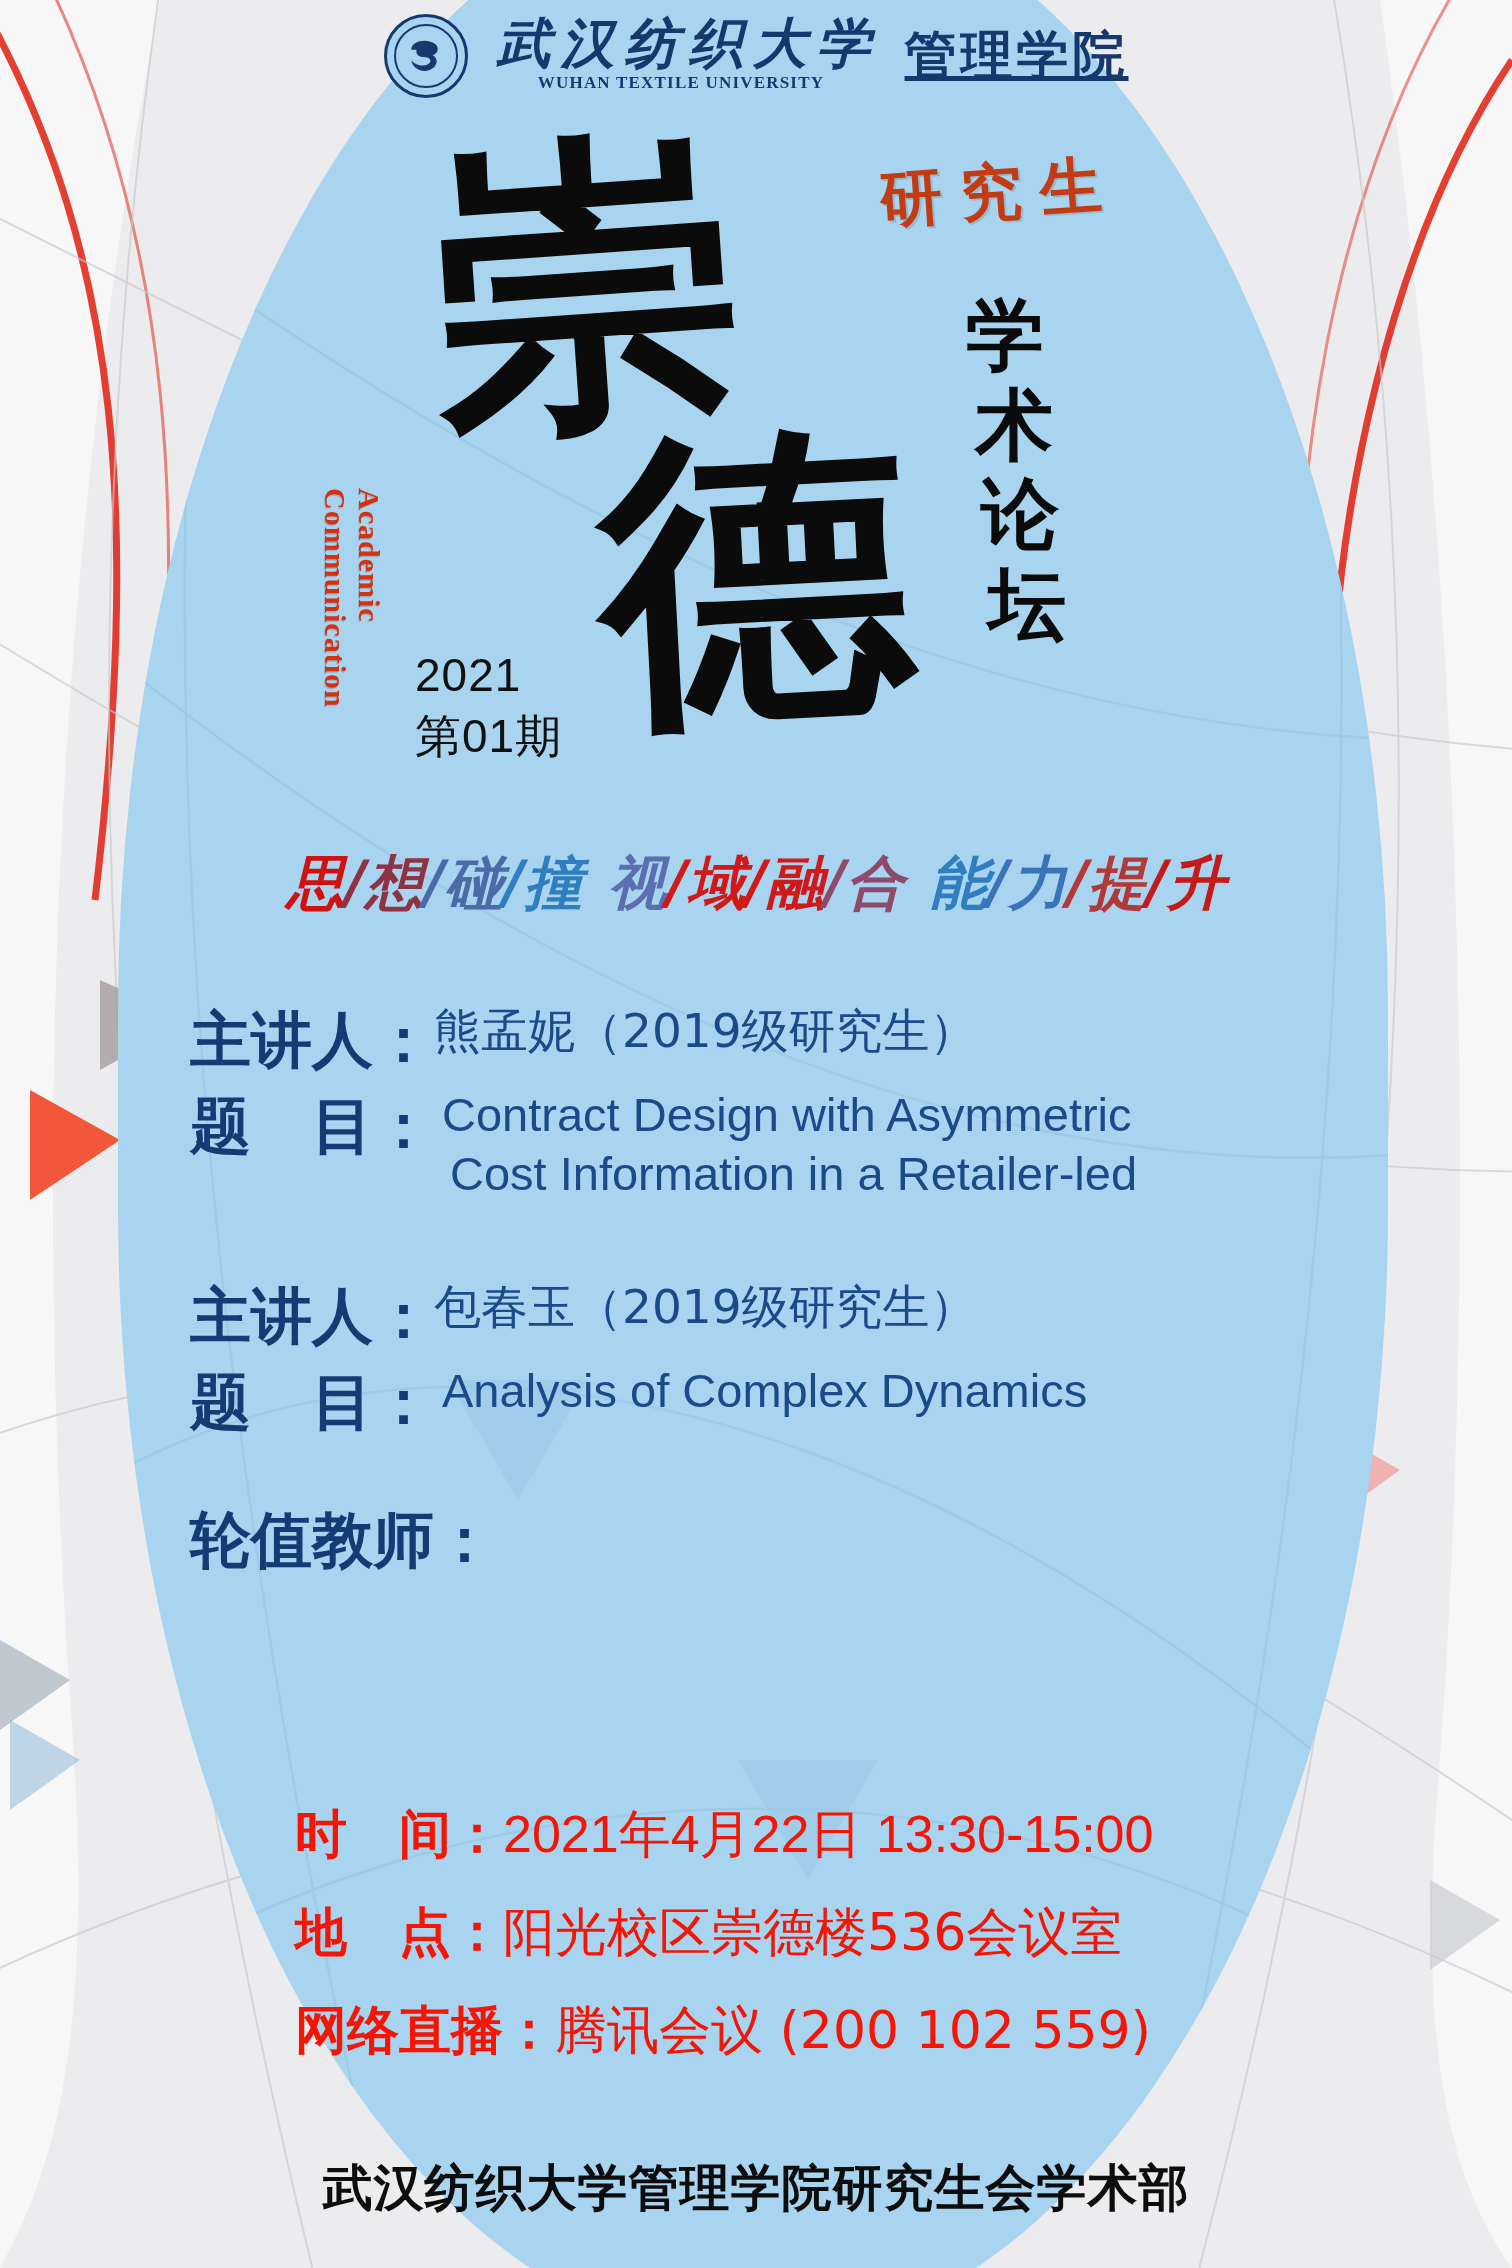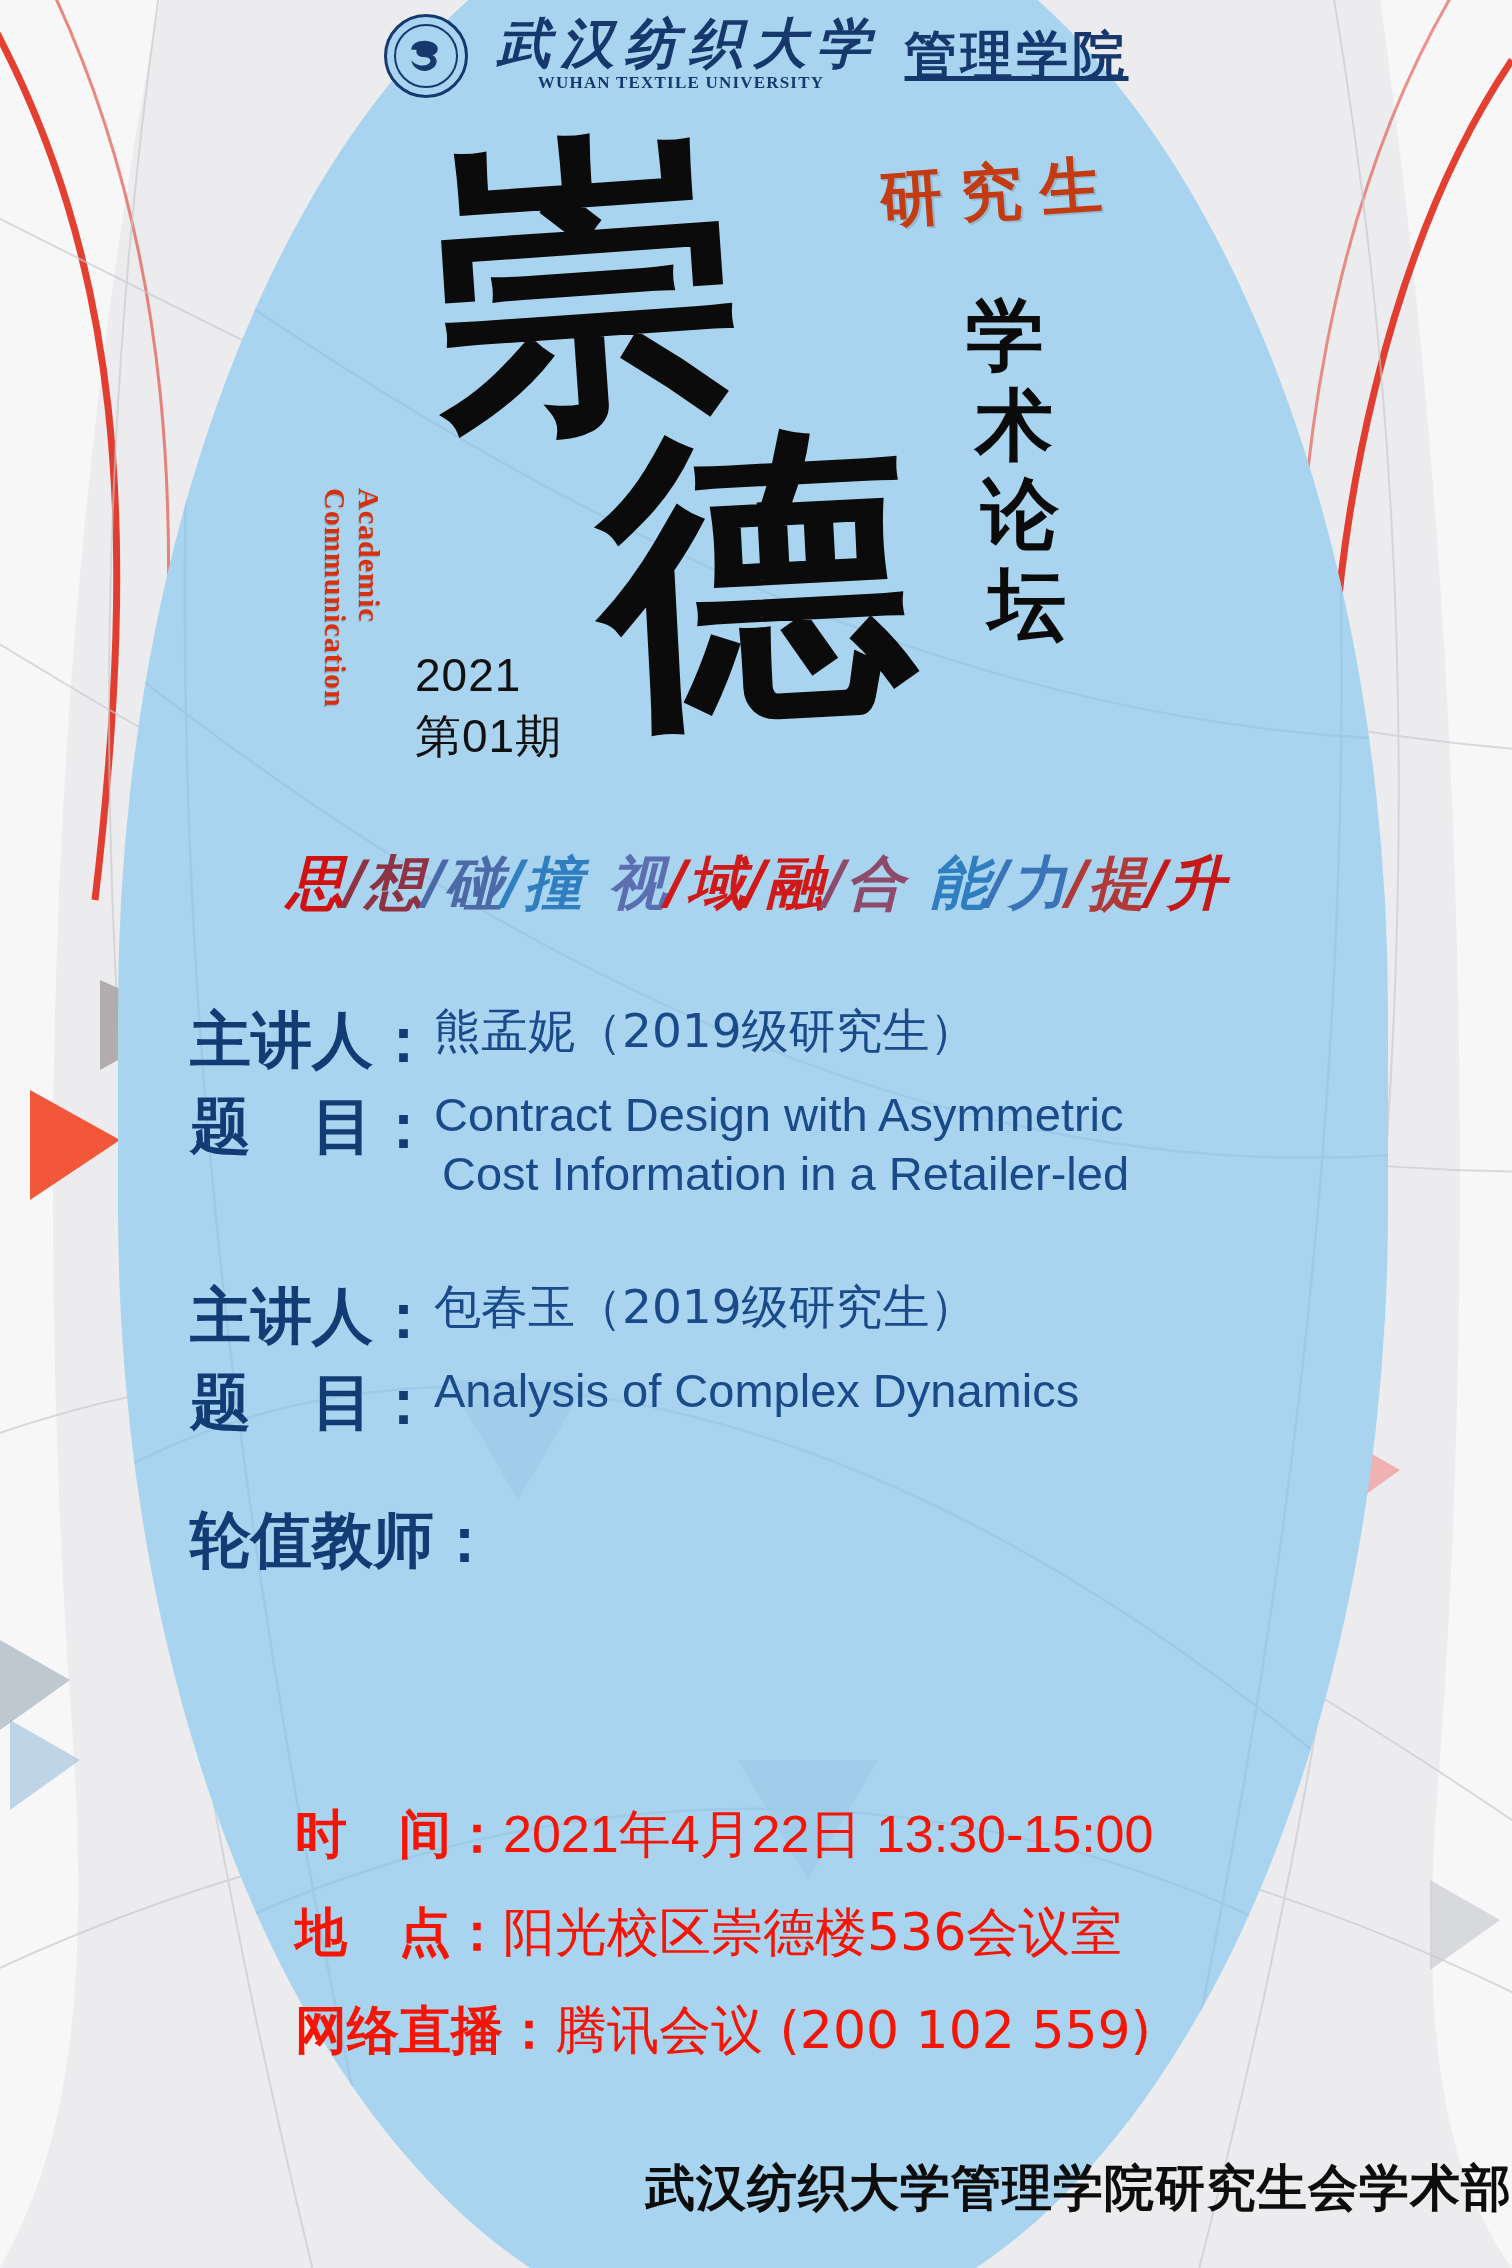--- a/index.html
+++ b/index.html
@@ -152,42 +152,42 @@
   .lab{
     font-weight:700;font-size:61px;white-space:nowrap;
     font-family:"DejaVu Sans",sans-serif;color:#123c74;
     letter-spacing:0px;
   }
   .val{
     font-size:47px;font-family:"Liberation Sans",sans-serif;color:#1a4a8a;
     letter-spacing:0px;
   }
   .val-cn{font-family:"DejaVu Sans",sans-serif;}
-  .title-lines{font-size:47px;line-height:1.25;color:#1a4a8a;}
+  .title-lines{font-size:47px;line-height:1.25;color:#1a4a8a;margin-left:8px;}
   .title-lines div:nth-child(n+2){padding-left:8px;}
   .r-speaker{margin-bottom:4px;}
   .gap-lg{height:72px;}
   .gap-md{height:56px;}
 
   
   .red-block{position:absolute;left:295px;top:1800px;width:1100px;color:#f41505;}
   .red-row{display:flex;align-items:baseline;margin-bottom:28px;}
   .red-lab{
     font-weight:700;font-size:52px;white-space:nowrap;
     font-family:"DejaVu Sans",sans-serif;
   }
   .red-val{
     font-size:52px;font-family:"Liberation Sans",sans-serif;font-weight:400;
   }
   .red-val-cn{font-family:"DejaVu Sans",sans-serif;}
 
   
   .footer{
     position:absolute;left:0;right:0;top:2155px;
-    text-align:right;
+    text-align:center;
     color:#0d0d0d;font-weight:700;font-size:50px;
     font-family:"DejaVu Sans",sans-serif;
     letter-spacing:1px;
   }
 </style>
 </head>
 <body>
 
 <div class="poster">
 

